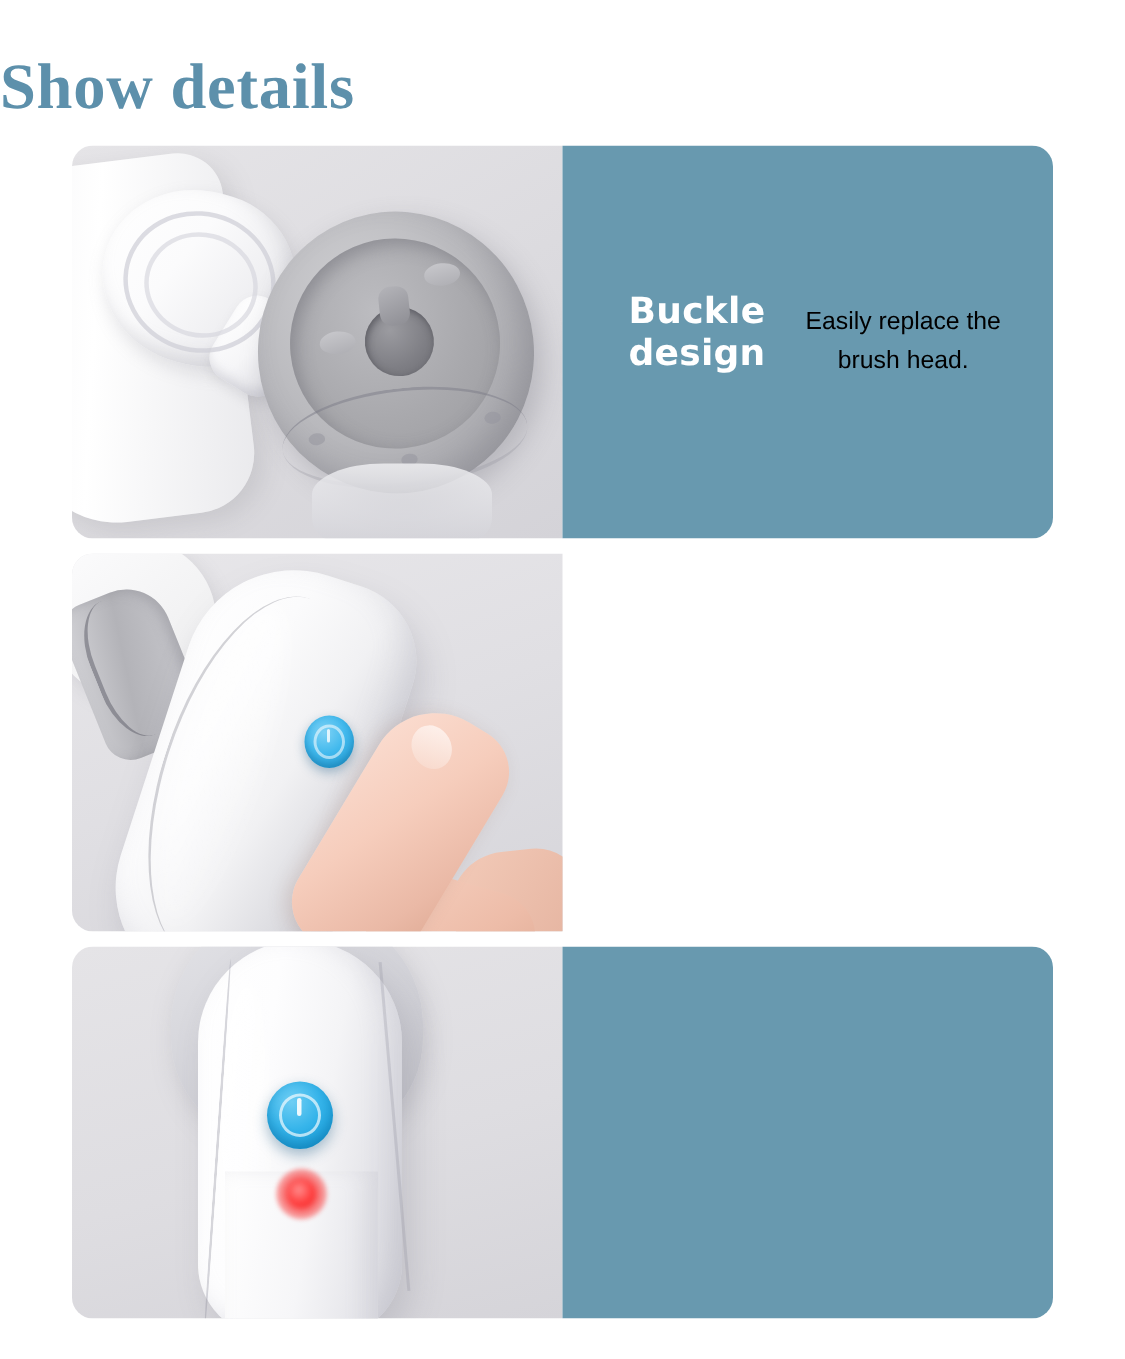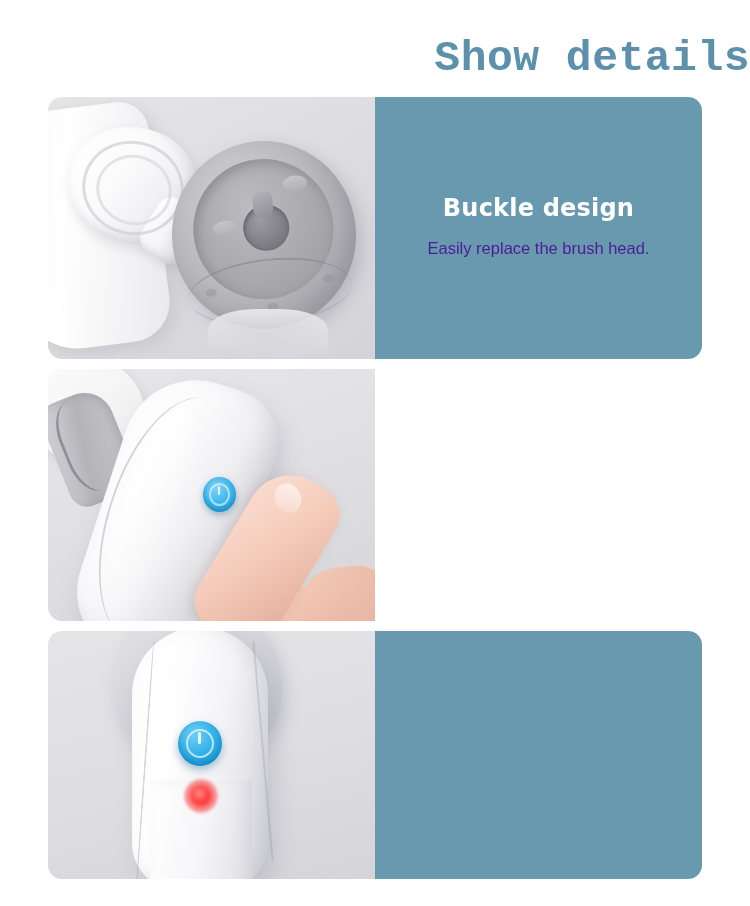--- a/index.html
+++ b/index.html
@@ -18,26 +18,26 @@
     height: 906px;
     background: #ffffff;
   }
 
   
   .page-title {
     position: absolute;
     top: 34px;
     left: 0;
     width: 750px;
-    text-align: right;
+    text-align: left;
     font-size: 43px;
     font-weight: 700;
     letter-spacing: 0.5px;
     color: #5d90ab;
-    font-family: Liberation Mono, monospace;
+    font-family: Liberation Serif, serif;
   }
 
   
   .cards {
     position: absolute;
     left: 48px;
     top: 97px;
     width: 654px;
   }
 
@@ -61,40 +61,40 @@
     overflow: hidden;
   }
 
   .photo {
     background: #dedde0;
   }
 
   .text-pane {
     background: #6899af;
     display: flex;
-    flex-direction: column;
+    flex-direction: row;
     align-items: center;
     justify-content: center;
     padding: 0 26px;
   }
 
   .pane-title {
     font-size: 24px;
     font-weight: 700;
     color: #ffffff;
     font-family: "DejaVu Sans", sans-serif;
     letter-spacing: 0.2px;
     text-align: center;
     margin-bottom: 14px;
   }
 
   .pane-desc {
     font-size: 16.5px;
     font-weight: 400;
-    color: #4c1d95;
+    color: #000000;
     text-align: center;
     line-height: 1.55;
     max-width: 250px;
   }
 
   
   .ph1 { background: linear-gradient(150deg,#e6e5e8 0%,#dcdbdf 55%,#d4d3d8 100%); }
 
   
   .ph1-body {

